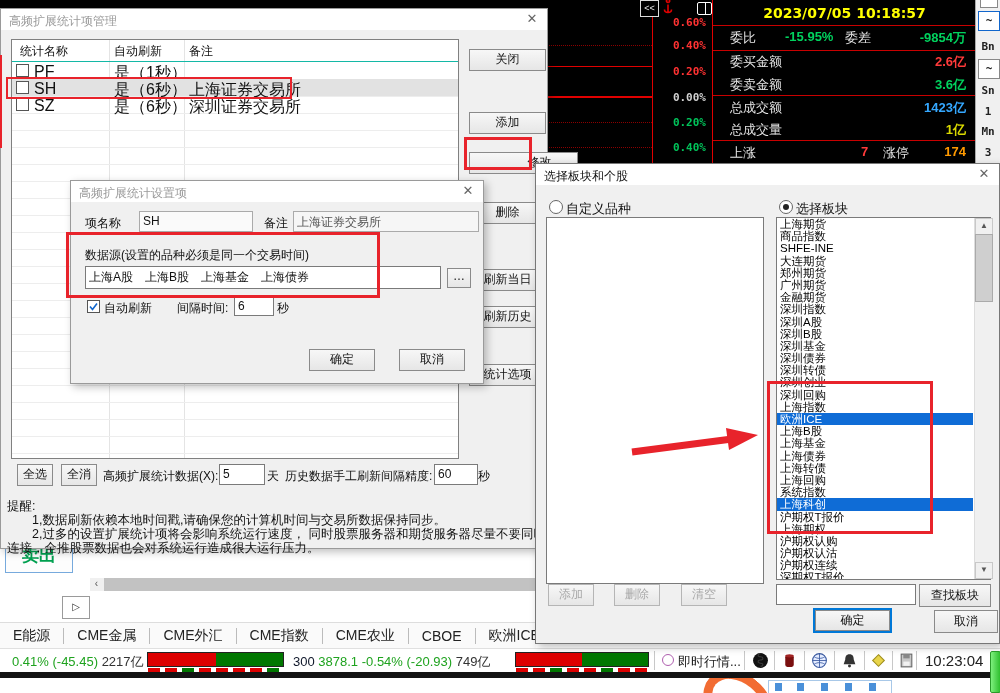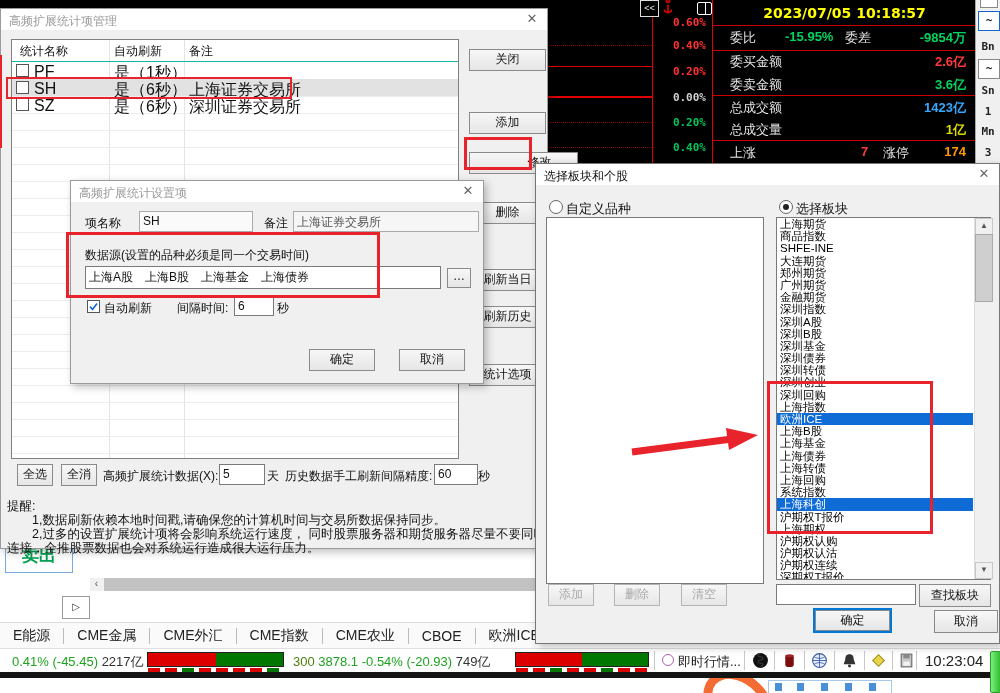--- a/index.html
+++ b/index.html
@@ -220,21 +220,21 @@
   <div class="sb-dashes" id="sb-dash1" style="left:148px">
       <i style="background: rgb(221, 0, 0);"></i>
       <i style="background: rgb(221, 0, 0);"></i>
       <i style="background: rgb(0, 119, 0);"></i>
       <i style="background: rgb(221, 0, 0);"></i>
       <i style="background: rgb(221, 0, 0);"></i>
       <i style="background: rgb(221, 0, 0);"></i>
       <i style="background: rgb(221, 0, 0);"></i>
       <i style="background: rgb(0, 119, 0);"></i>
     </div>
-  <span class="abs" style="left:293px;top:4px"><span style="color:#4d7c0f">300</span> <span style="color:#1fa31f">3878.1</span> <span style="color:#1fa31f">-0.54% (-20.93)</span> <span style="color:#333">749亿</span></span>
+  <span class="abs" style="left:293px;top:4px"><span style="color:#0f172a">300</span> <span style="color:#1fa31f">3878.1</span> <span style="color:#1fa31f">-0.54% (-20.93)</span> <span style="color:#333">749亿</span></span>
   <div class="sb-bar" id="sb-bar2" style="left:515px;width:132px">
       <i class="r" style="width: 50%;"></i>
       <i class="g" style="flex: 1 1 0%;"></i>
     </div>
   <div class="sb-dashes" id="sb-dash2" style="left:516px">
       <i style="background: rgb(221, 0, 0);"></i>
       <i style="background: rgb(221, 0, 0);"></i>
       <i style="background: rgb(0, 119, 0);"></i>
       <i style="background: rgb(221, 0, 0);"></i>
       <i style="background: rgb(221, 0, 0);"></i>

